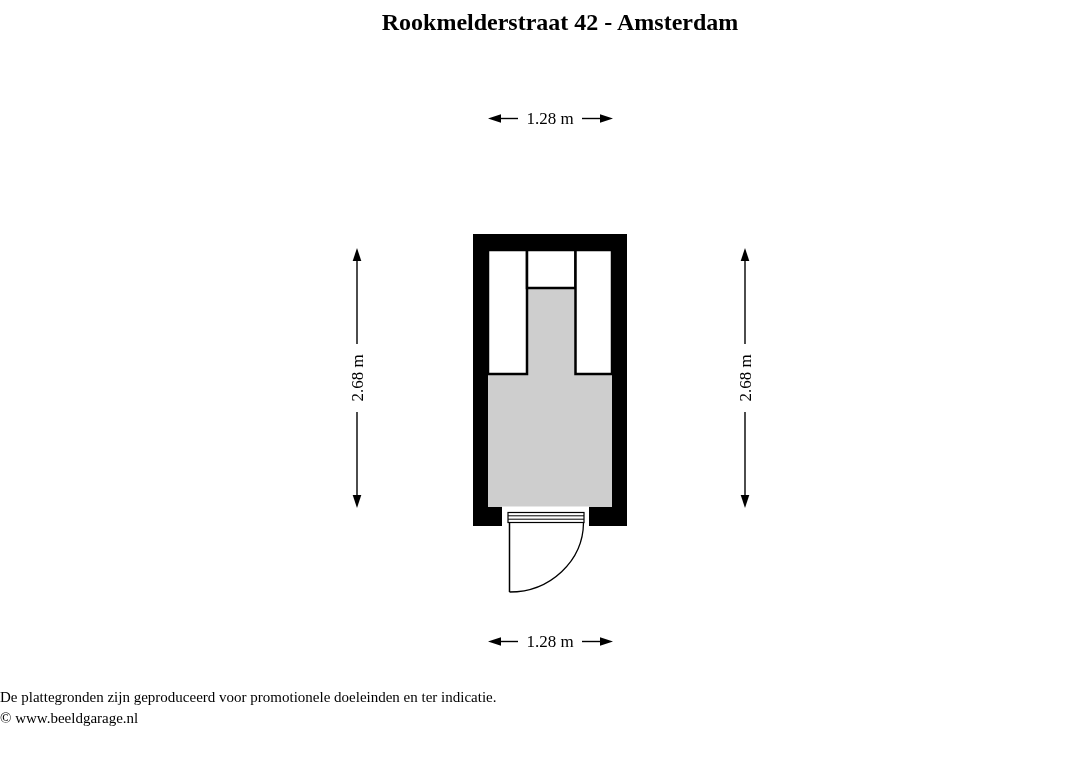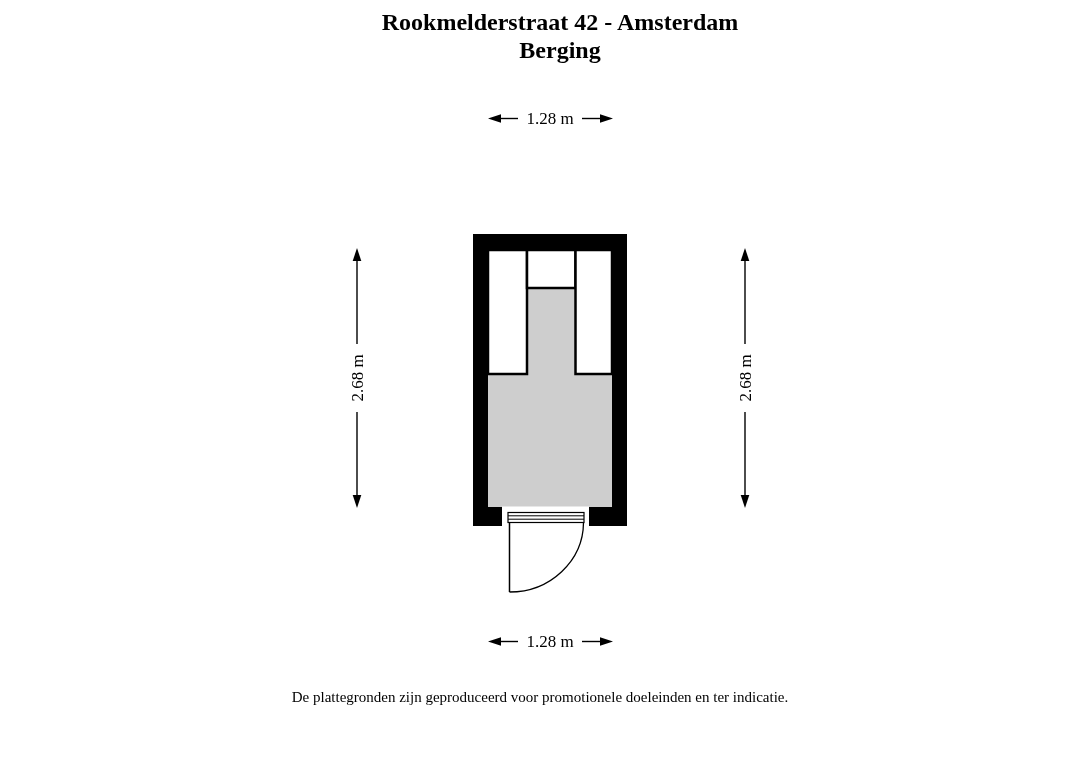--- a/index.html
+++ b/index.html
@@ -24,40 +24,39 @@
     transform:translate(-50%,-50%);
     background:var(--color-background,#fff);
     padding:0 4px;
     color:var(--color-text,#000);
   }
   .dim-label.vertical{
     transform:translate(-50%,-50%) rotate(-90deg);
   }
   .footer-block{
     left:0;top:687px;width:1080px;
-    text-align:center;
+    text-align:left;
     font-size:15px;line-height:21px;
     color:var(--color-text,#000);
   }
   svg{display:block;}
   .wall{fill:var(--color-wall,#000);}
   .floor{fill:var(--color-floor,#cecece);}
   .niche{fill:var(--color-background,#fff);stroke:var(--color-wall,#000);stroke-width:2.5px;}
   .erase{fill:var(--color-background,#fff);}
   .lw{stroke:var(--color-line,#000);fill:none;}
   .arrowhead{fill:var(--color-line,#000);stroke:none;}
 </style>
 </head>
 <body>
 
 <div id="stage">
 
   <div class="abs title-block">
     <div>Rookmelderstraat 42 - Amsterdam</div>
-    <div>Berging</div>
   </div>
 
   <svg class="abs" style="left:0;top:0;" width="1080" height="763" viewBox="0 0 1080 763">
 
     <g>
 
       <rect class="wall" x="473" y="234" width="154" height="292"></rect>
 
       <rect class="floor" x="488" y="250" width="124" height="257"></rect>
 
@@ -106,15 +105,16 @@
     </g>
   </svg>
 
   <span class="abs dim-label" style="left:550px;top:118px;">1.28 m</span>
   <span class="abs dim-label" style="left:550px;top:641px;">1.28 m</span>
   <span class="abs dim-label vertical" style="left:357px;top:378px;">2.68 m</span>
   <span class="abs dim-label vertical" style="left:745px;top:378px;">2.68 m</span>
 
   <div class="abs footer-block">
     <div>De plattegronden zijn geproduceerd voor promotionele doeleinden en ter indicatie.</div>
+    <div>© www.beeldgarage.nl</div>
   </div>
 
 </div>
 
 </body></html>

